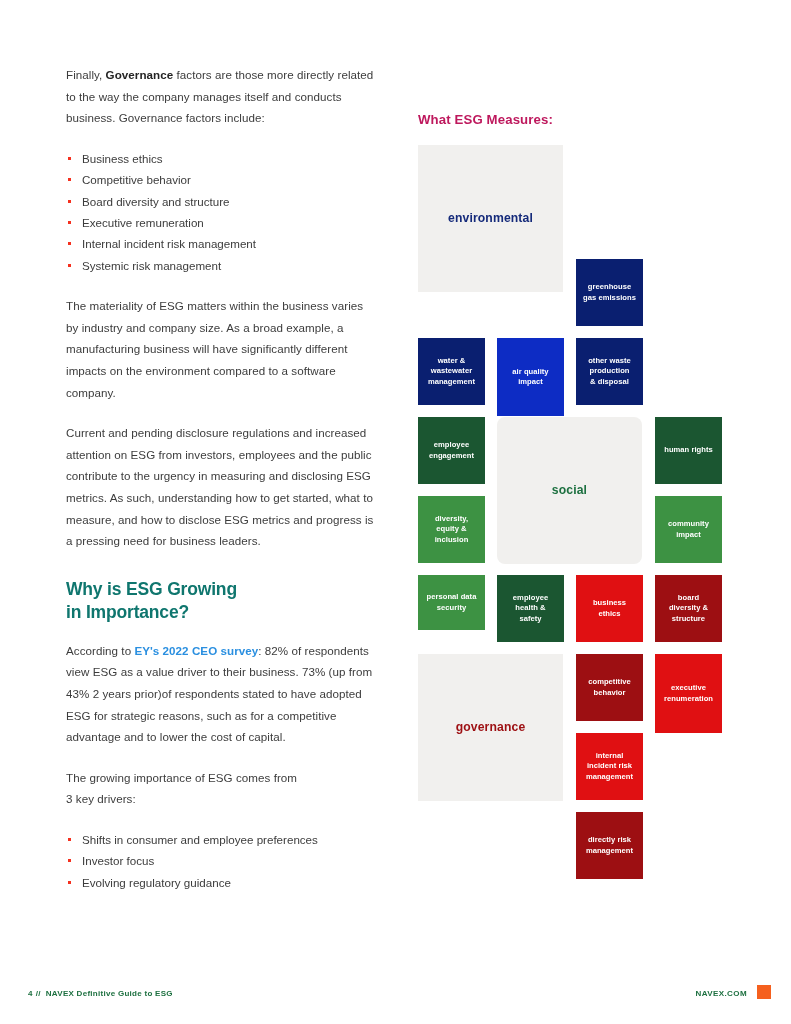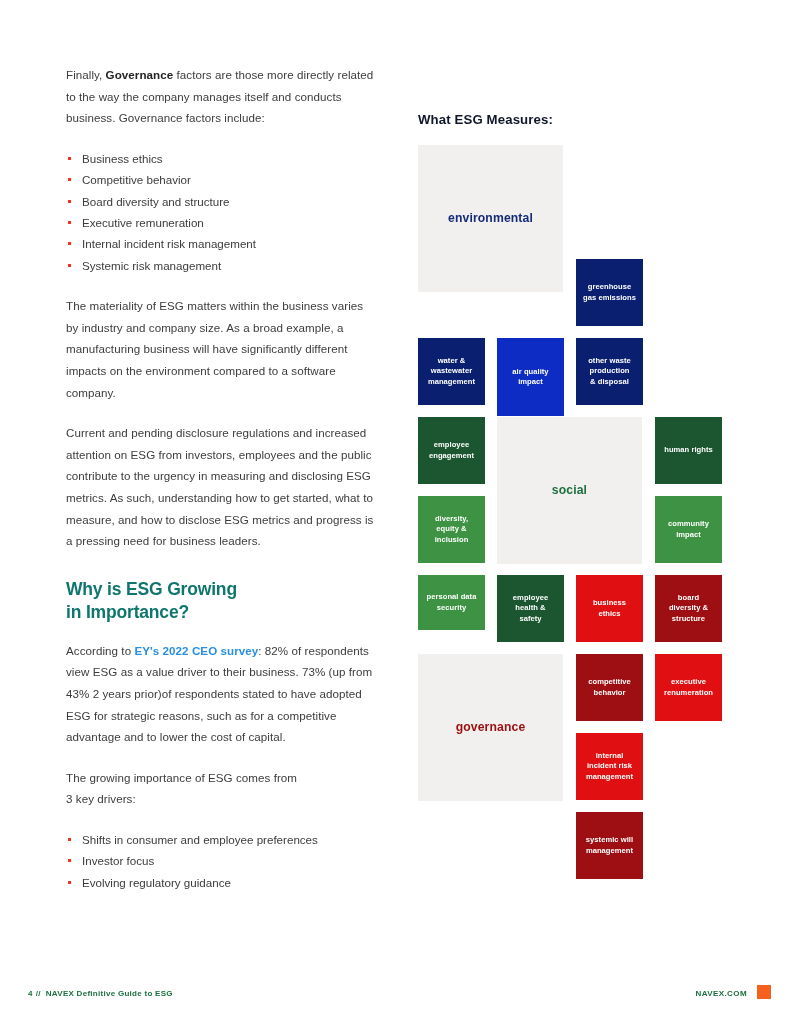--- a/index.html
+++ b/index.html
@@ -89,21 +89,21 @@
     top: 112px;
     width: 312px;
     height: 740px;
   }
   .diagram-title {
     position: absolute;
     left: 0;
     top: 0;
     font-size: 13.2px;
     font-weight: 700;
-    color: #0f172a;
+    color: #be185d;
     letter-spacing: 0.01em;
     text-align: center;
   }
   .grid {
     position: absolute;
     left: 0;
     top: 33px;
     width: 312px;
     height: 706px;
   }
@@ -234,21 +234,21 @@
         </div>
         <div class="cell" style="left: 158px; top: 193px; width: 67px; height: 67px; background: rgb(10, 31, 112);">
           <span class="cell-label">other waste
 production
 &amp; disposal</span>
         </div>
         <div class="cell" style="left: 0px; top: 272px; width: 67px; height: 67px; background: rgb(27, 86, 49);">
           <span class="cell-label">employee
 engagement</span>
         </div>
-        <div class="cell pillar soc" style="left: 79px; top: 272px; width: 145px; height: 147px; background: rgb(241, 240, 238);">
+        <div class="cell pillar soc" style="left: 79px; top: 272px; width: 145px; height: 147px; background: rgb(241, 240, 238); border-radius: 8px;">
           <span class="cell-label">social</span>
         </div>
         <div class="cell" style="left: 237px; top: 272px; width: 67px; height: 67px; background: rgb(27, 86, 49);">
           <span class="cell-label">human rights</span>
         </div>
         <div class="cell" style="left: 0px; top: 351px; width: 67px; height: 67px; background: rgb(61, 146, 67);">
           <span class="cell-label">diversity,
 equity &amp;
 inclusion</span>
         </div>
@@ -274,31 +274,31 @@
 diversity &amp;
 structure</span>
         </div>
         <div class="cell pillar gov" style="left: 0px; top: 509px; width: 145px; height: 147px; background: rgb(241, 240, 238);">
           <span class="cell-label">governance</span>
         </div>
         <div class="cell" style="left: 158px; top: 509px; width: 67px; height: 67px; background: rgb(157, 15, 18);">
           <span class="cell-label">competitive
 behavior</span>
         </div>
-        <div class="cell" style="left: 237px; top: 509px; width: 67px; height: 67px; background: rgb(224, 16, 18);">
+        <div class="cell" style="left: 237px; top: 509px; width: 67px; height: 79px; background: rgb(224, 16, 18);">
           <span class="cell-label">executive
 renumeration</span>
         </div>
         <div class="cell" style="left: 158px; top: 588px; width: 67px; height: 67px; background: rgb(224, 16, 18);">
           <span class="cell-label">internal
 incident risk
 management</span>
         </div>
         <div class="cell" style="left: 158px; top: 667px; width: 67px; height: 67px; background: rgb(157, 15, 18);">
-          <span class="cell-label">systemic will
+          <span class="cell-label">directly risk
 management</span>
         </div>
       </div>
   </div>
 
   <div class="footer">
     <div class="footer-left"><span>4</span><span class="sep">//</span><span>NAVEX Definitive Guide to ESG</span></div>
     <div class="footer-right">NAVEX.COM</div>
     <div class="footer-square"></div>
   </div>

